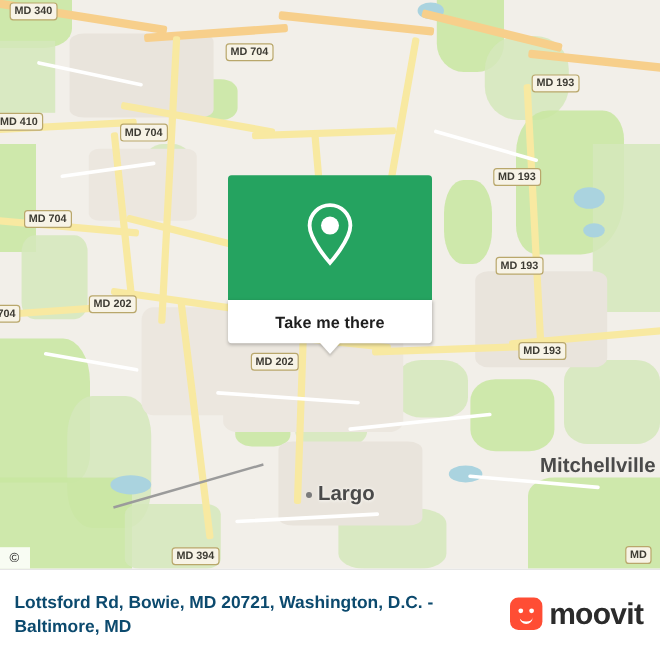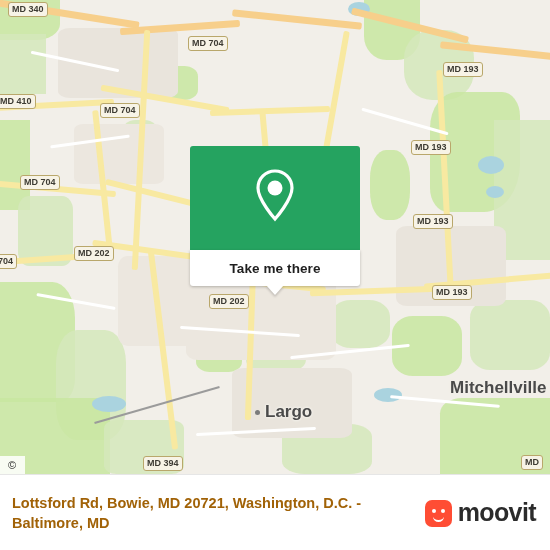--- a/index.html
+++ b/index.html
@@ -174,27 +174,27 @@
     border-top: 1px solid #e6e6e6;
     display: flex;
     align-items: center;
     justify-content: space-between;
     padding: 0 14px 0 12px;
     box-sizing: border-box;
   }
   #footer-title {
     font-size: 14.5px;
     font-weight: bold;
-    color: #a16207;
+    color: #0c4a6e;
     line-height: 20px;
     max-width: 400px;
   }
   #brand {
     display: flex;
-    align-items: flex-end;
+    align-items: flex-start;
     gap: 6px;
   }
   #brand-mark {
     width: 27px;
     height: 27px;
     background: #ff4d34;
     border-radius: 7px;
     position: relative;
   }
   #brand-mark .eye {

